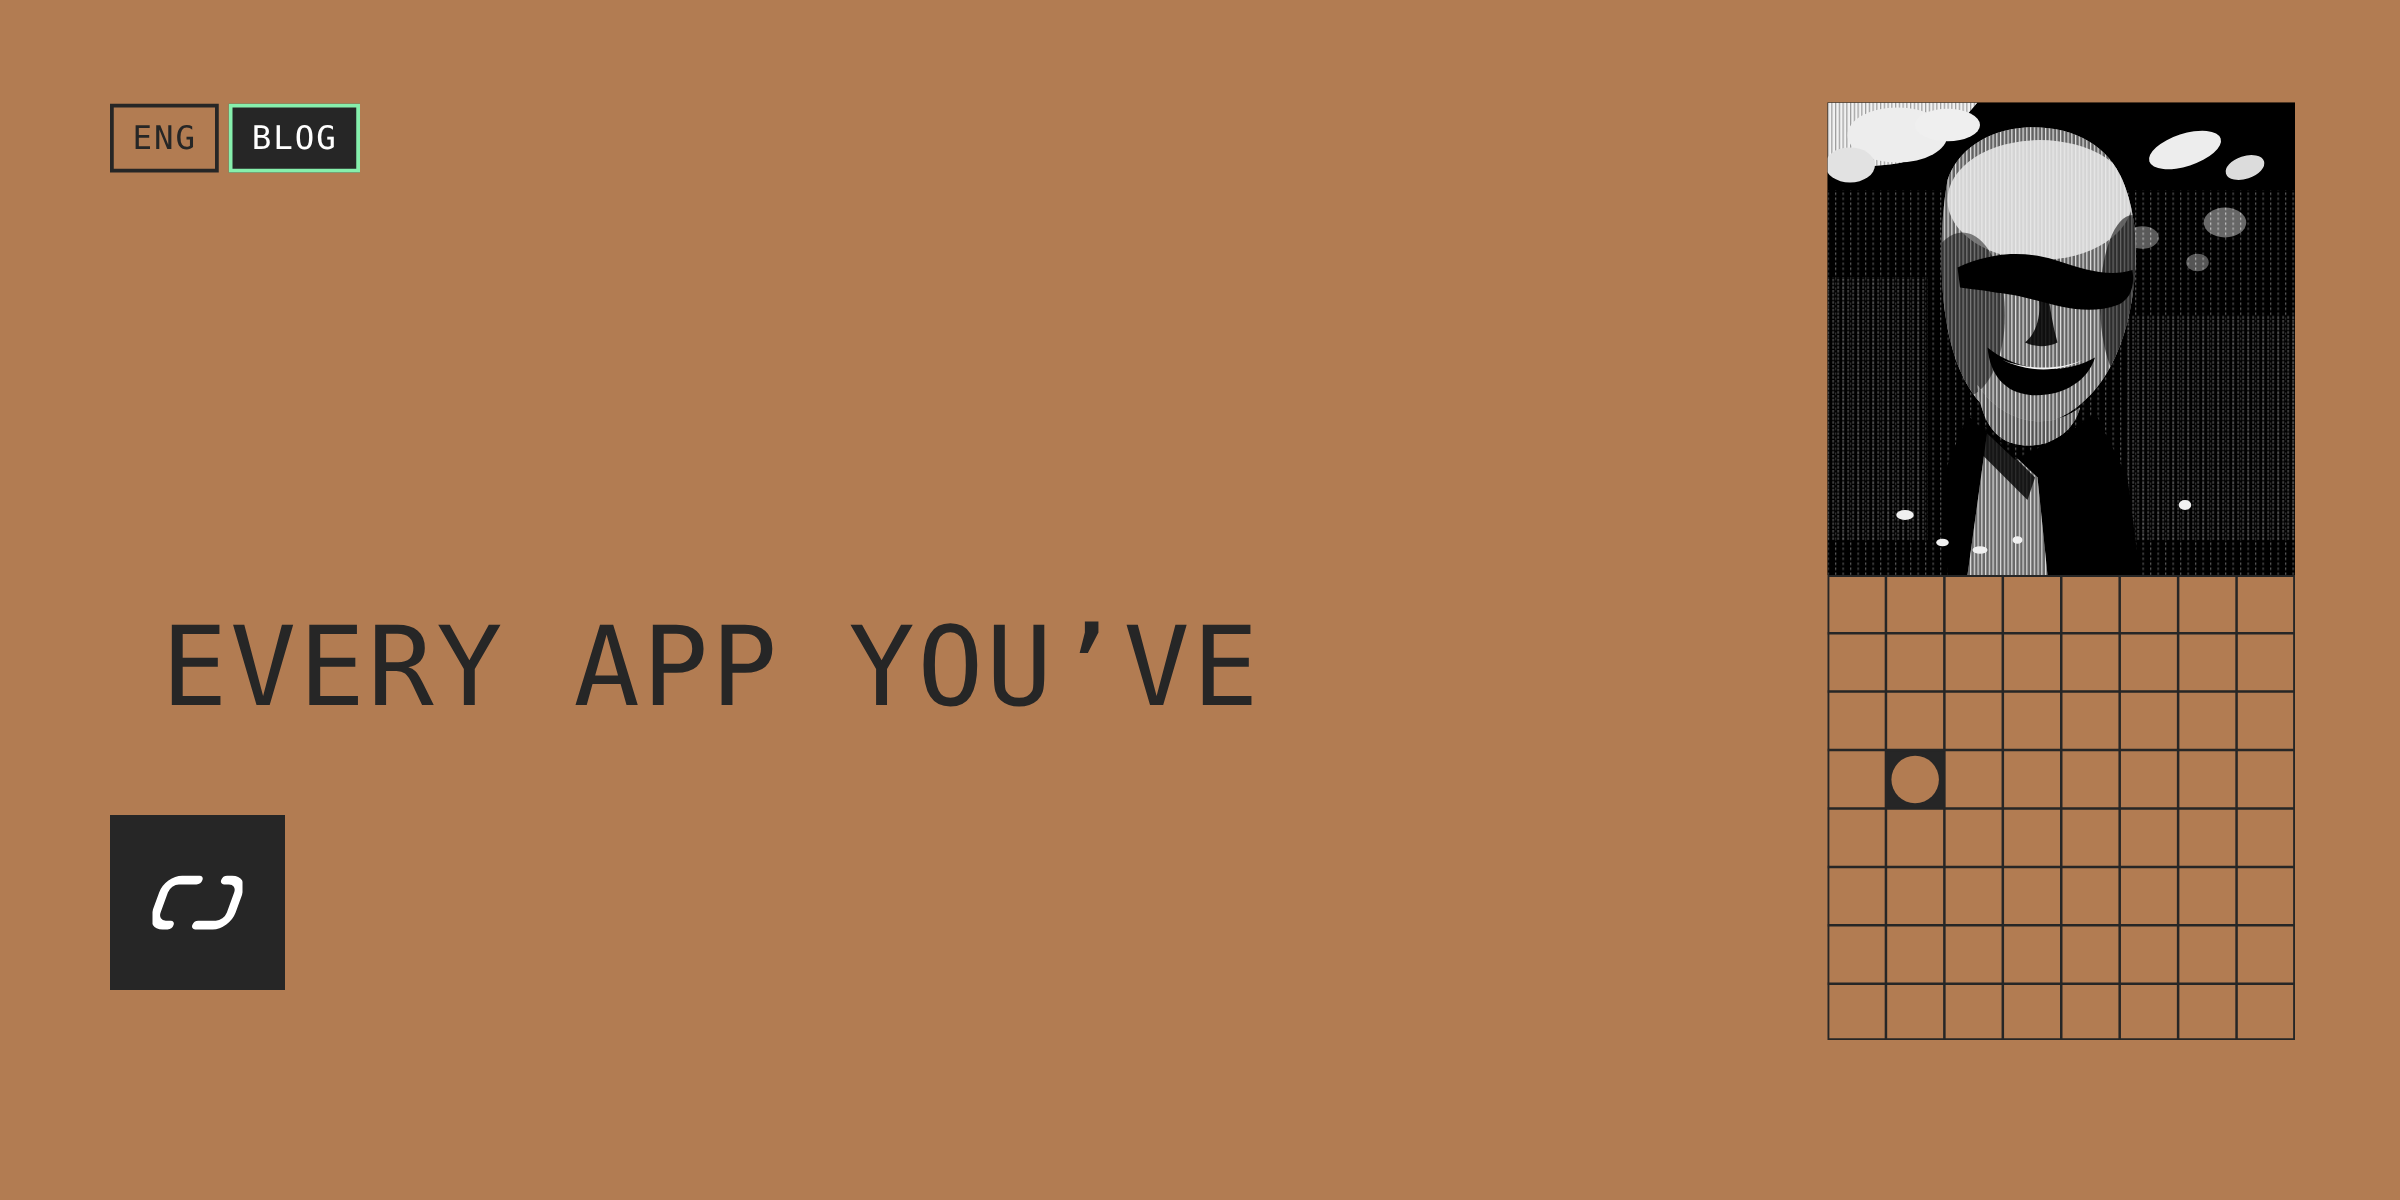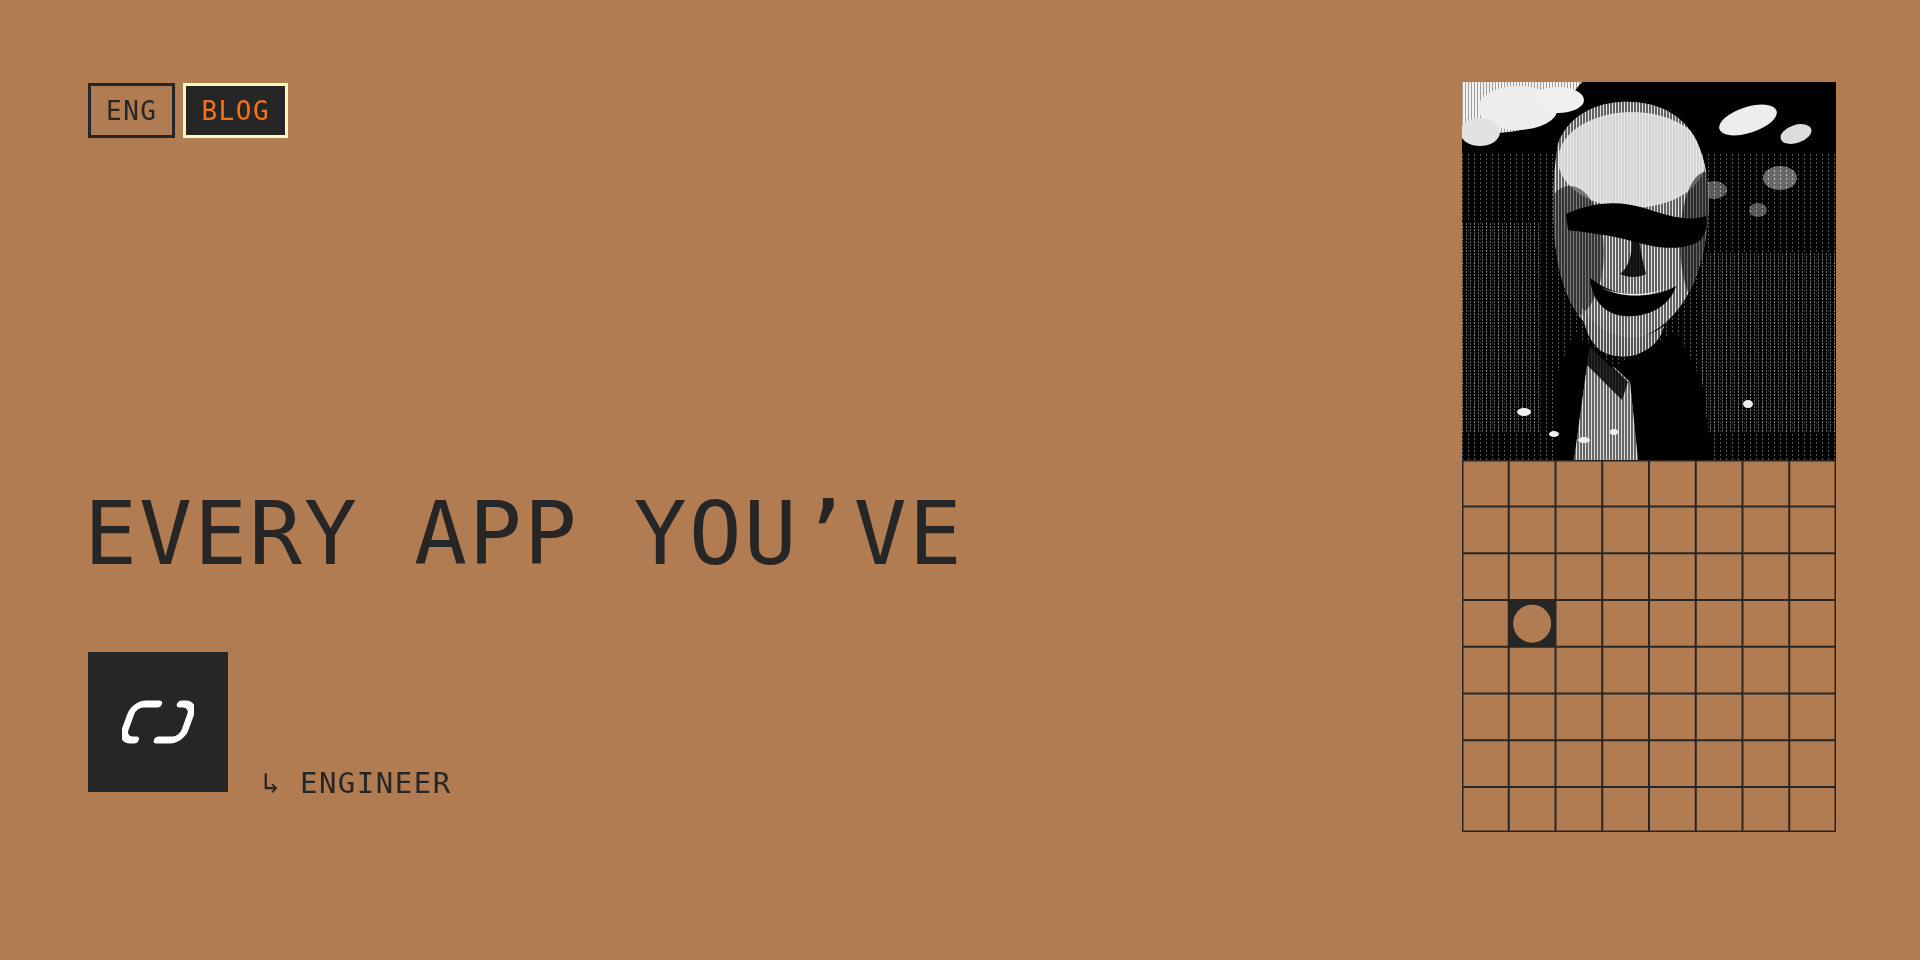--- a/index.html
+++ b/index.html
@@ -34,40 +34,40 @@
     padding: 12px 15px 11px 15px;
     box-sizing: border-box;
     text-align: center;
   }
   .badge-eng {
     color: #262626;
     border: 3px solid #262626;
     background: transparent;
   }
   .badge-blog {
-    color: #f97316;
+    color: #ffffff;
     background: #262626;
-    border: 3px solid #fef9c3;
+    border: 3px solid #86efac;
   }
 
   
   .headline {
     position: absolute;
     left: 84px;
     top: 180px;
     width: 1180px;
     font-family: "DejaVu Sans Mono", "Liberation Mono", monospace;
     font-size: 88px;
     line-height: 118px;
     letter-spacing: 2px;
     color: #262626;
     font-weight: 400;
     white-space: pre-wrap;
   }
-  .hl-line { display: block; }
+  .hl-line { display: block; margin-left: 45px; }
   .hl-hi {
     color: #FAF7F0;
     border-bottom: 9px solid #FAF7F0;
     padding-bottom: 14px;
   }
 
   
   .author {
     position: absolute;
     left: 88px;
@@ -141,21 +141,20 @@
   <div class="author">
     <div class="logo-tile">
       <svg width="72" height="50" viewBox="0 0 72 50" aria-hidden="true">
         <g fill="none" stroke="#FFFFFF" stroke-width="7" stroke-linecap="round" stroke-linejoin="round">
           <path d="M30 7 H16 A10 10 0 0 0 6 17 V33 A10 10 0 0 0 16 43 H20" transform="skewX(-20) translate(9,0)"></path>
           <path d="M42 43 H56 A10 10 0 0 0 66 33 V17 A10 10 0 0 0 56 7 H52" transform="skewX(-20) translate(9,0)"></path>
         </g>
       </svg>
     </div>
     <div class="author-lines">
-      <div class="author-sub">↳ ENGINEER</div>
       
     </div>
   </div>
 
   <div class="right-col">
 
     <div class="portrait">
       <svg width="374" height="378" viewBox="0 0 374 378" aria-hidden="true">
         <defs>
 

